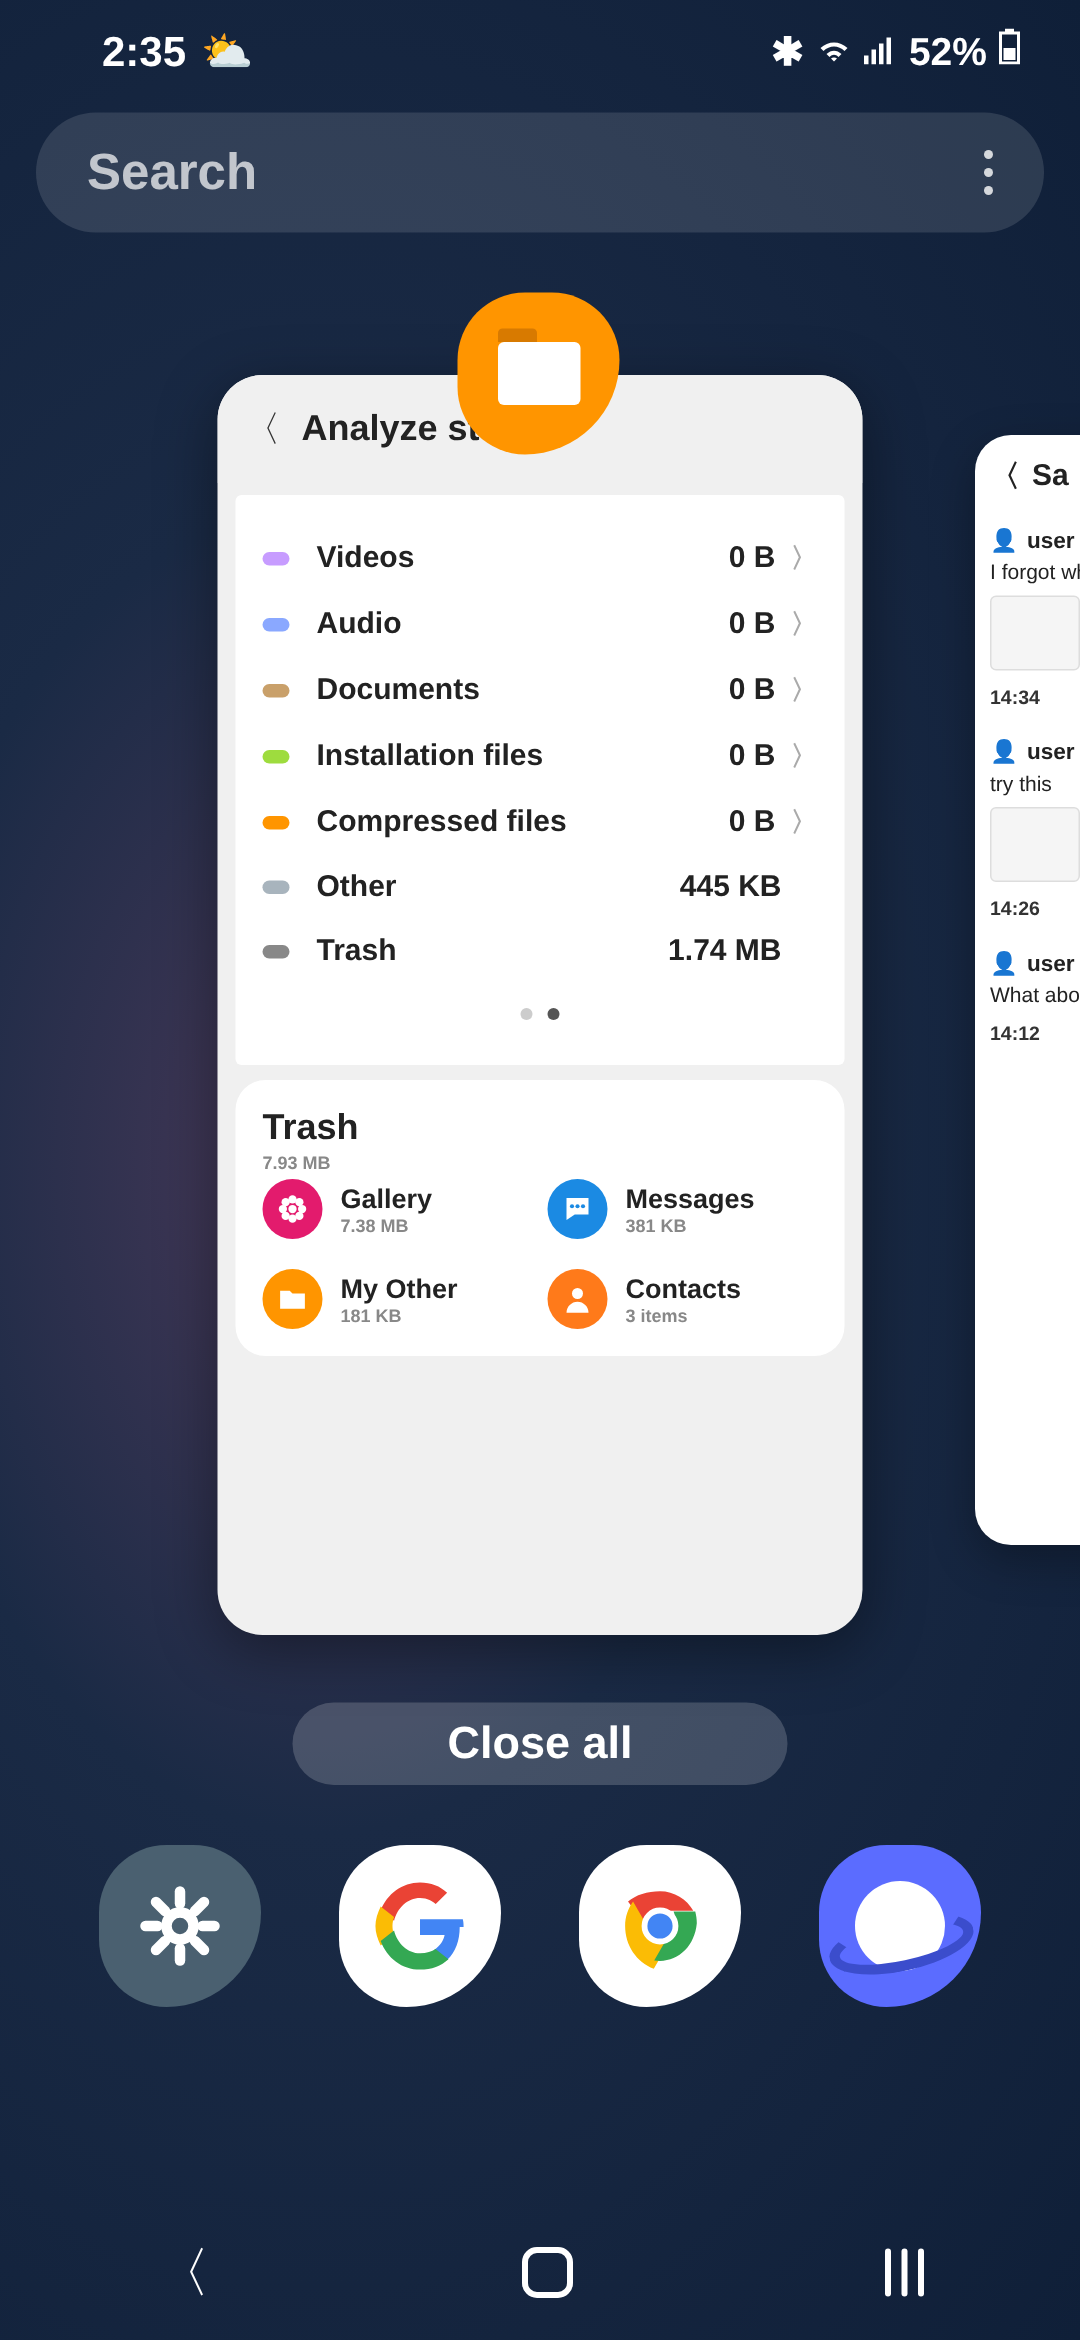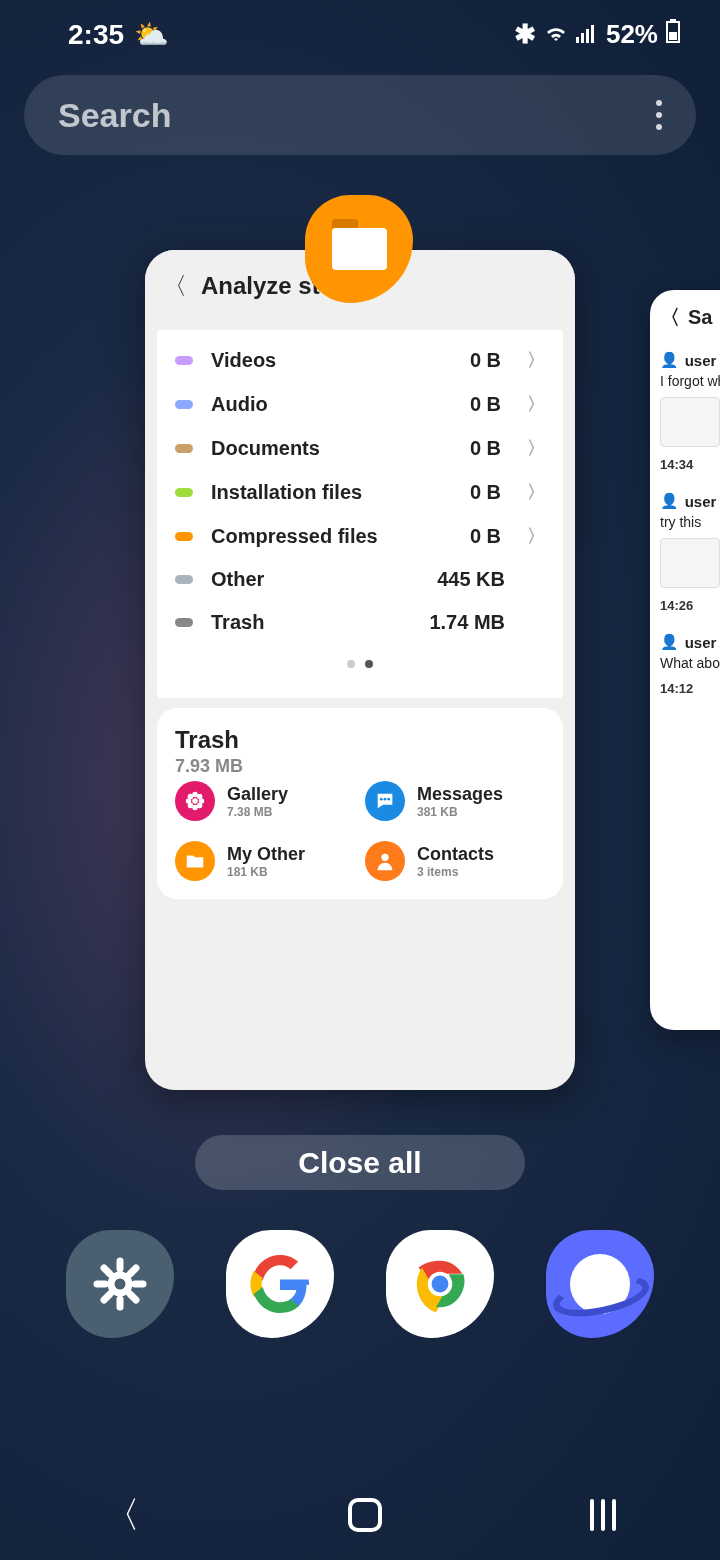--- a/index.html
+++ b/index.html
@@ -82,45 +82,45 @@
   align-items: center;
   padding: 20px 18px;
   background: #f0f0f0;
 }
 .back-chevron { font-size: 24px; color: #333; margin-right: 14px; }
 .card-title { font-size: 24px; color: #222; font-weight: bold; }
 .storage-list {
   background: #fff;
   margin: 8px 12px;
   border-radius: 4px;
-  padding: 8px 0 30px;
+  padding: 20px 0 30px;
 }
 .storage-row {
   display: flex;
   align-items: center;
   padding: 10px 18px;
   font-size: 20px;
   color: #222;
   font-weight: bold;
 }
 .pill { width: 18px; height: 9px; border-radius: 5px; margin-right: 18px; flex-shrink: 0; }
 .row-label { flex: 1; }
-.row-size { margin-right: 26px; }
+.row-size { margin-right: 10px; }
 .row-chevron { color: #aaa; font-size: 18px; }
 .pager { display: flex; justify-content: center; gap: 10px; margin-top: 16px; }
 .pager span { width: 8px; height: 8px; border-radius: 50%; background: #ccc; }
 .pager span.active { background: #555; }
 .trash-section {
   background: #fff;
   margin: 10px 12px;
   border-radius: 20px;
   padding: 18px;
 }
 .trash-title { font-size: 24px; font-weight: bold; color: #222; }
-.trash-size { font-size: 18px; color: #888; margin-top: 2px; font-weight: bold; }
+.trash-size { font-size: 12px; color: #888; margin-top: 2px; font-weight: bold; }
 .trash-grid { display: grid; grid-template-columns: 1fr 1fr; gap: 20px 10px; margin-top: 4px; }
 .trash-item { display: flex; align-items: center; gap: 12px; }
 .trash-icon { width: 40px; height: 40px; border-radius: 50%; display: flex; align-items: center; justify-content: center; flex-shrink: 0; }
 .trash-info-name { font-size: 18px; font-weight: bold; color: #222; }
 .trash-info-sub { font-size: 12px; color: #888; font-weight: bold; }
 .secondary-card {
   position: absolute;
   left: 650px;
   top: 95px;
   width: 200px;

